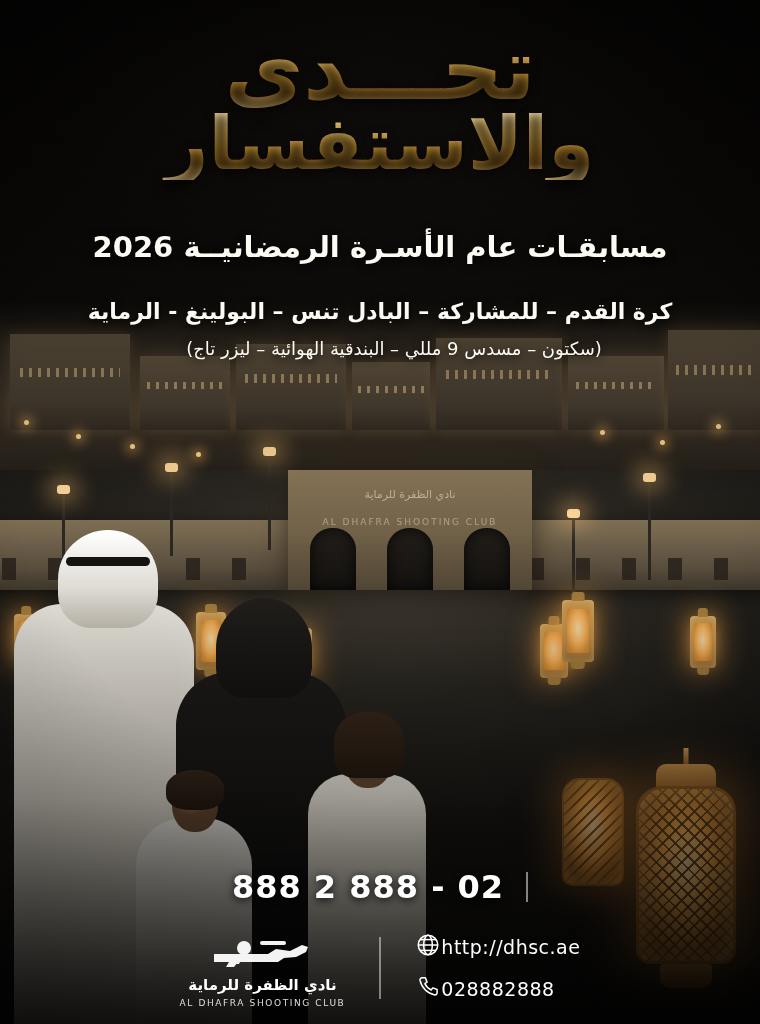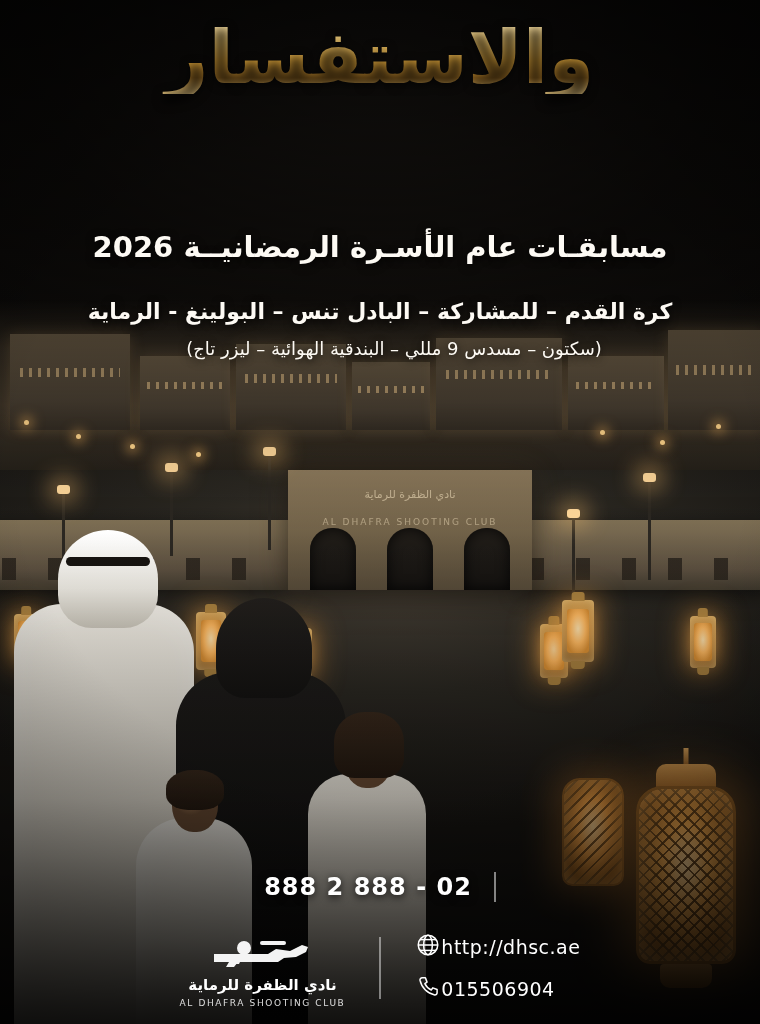--- a/index.html
+++ b/index.html
@@ -346,21 +346,21 @@
     display: inline-flex;
     align-items: center;
     gap: 22px;
     direction: rtl;
   }
   .contact .label { font-size: 22px; font-weight: bold; }
   .contact .sep {
     width: 2px; height: 30px;
     background: rgba(255,255,255,0.5);
   }
-  .contact .phone { font-size: 24px; font-weight: bold; letter-spacing: 1px; }
+  .contact .phone { font-size: 32px; font-weight: bold; letter-spacing: 1px; }
 
   
   .footer {
     position: absolute;
     left: 0; right: 0;
     bottom: 8px;
     height: 96px;
     display: flex;
     align-items: center;
     justify-content: center;
@@ -480,20 +480,21 @@
   <div class="lantern-big">
     <div class="spike"></div>
     <div class="cap"></div>
     <div class="body"></div>
     <div class="foot"></div>
   </div>
 
   <div class="vignette"></div>
 
   <div class="headline">
+    <div class="line1">تحـــدي</div>
     <div class="line2">والاستفسار</div>
   </div>
 
   <div class="copy">
     <div class="t1">مسابقـات عام الأسـرة الرمضانيــة 2026</div>
     <div class="t3">كرة القدم – للمشاركة – البادل تنس – البولينغ - الرماية</div>
     <div class="t4">(سكتون – مسدس 9 مللي – البندقية الهوائية – ليزر تاج)</div>
   </div>
 
   <div class="contact">
@@ -516,21 +517,21 @@
           </svg>
         </span>
         <span>http://dhsc.ae</span>
       </div>
       <div class="link-row">
         <span>
           <svg width="26" height="26" viewBox="0 0 24 24" fill="none" stroke="#ffffff" stroke-width="1.4" stroke-linecap="round" stroke-linejoin="round">
             <path d="M6.6 3.5h3l1.5 4-2 1.4a12 12 0 0 0 5.9 5.9l1.4-2 4 1.5v3a2 2 0 0 1-2.2 2A17.5 17.5 0 0 1 4.6 5.7 2 2 0 0 1 6.6 3.5z"></path>
           </svg>
         </span>
-        <span>015506904</span>
+        <span>028882888</span>
       </div>
     </div>
 
     <div class="fsep"></div>
 
     <div class="club">
       <span class="mark">
         <svg width="108" height="40" viewBox="0 0 108 40" fill="#ffffff">
           <path d="M6 26h54l8-5 14 2 12-6 6 2-2 5-10 5-12 1-6 4H30l-4 5h-8l3-5H6z"></path>
           <circle cx="36" cy="20" r="7"></circle>

